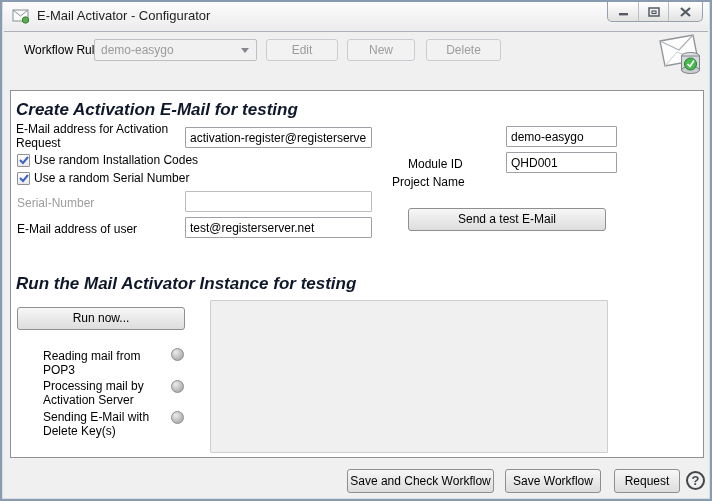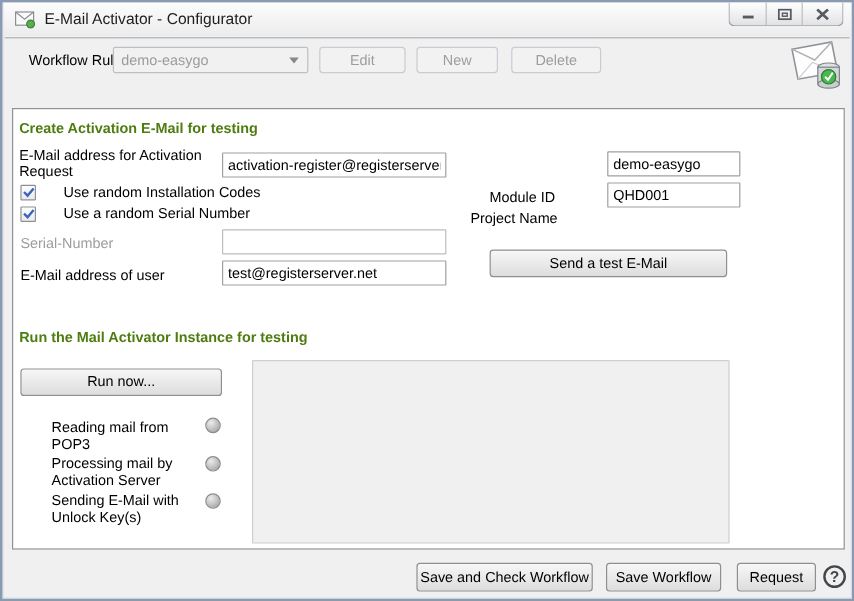--- a/index.html
+++ b/index.html
@@ -38,27 +38,27 @@
   .app-big-icon{position:absolute;left:655px;top:30px;width:47px;height:45px;}
   
   .tabs{position:absolute;left:9px;top:60px;height:29px;display:flex;align-items:flex-end;z-index:3;}
   .tab{height:22px;line-height:21px;padding:0 7px;margin-right:2px;
     border:1px solid #8f9193;border-bottom:none;border-radius:2px 2px 0 0;
     background:linear-gradient(#f5f5f5,#dedede);font-size:12px;color:#000;white-space:nowrap;cursor:default;}
   .tab.active{height:29px;line-height:26px;background:#fff;border-bottom:1px solid #fff;}
   .tabpage{position:absolute;left:8px;top:88px;width:694px;height:368px;
     background:#fff;border:1px solid #8f9193;z-index:1;}
   
-  .heading{position:absolute;font-size:12px;font-weight:bold;color:#4d7c0f;}
+  .heading{position:absolute;font-size:17px;font-weight:bold;color:#0f172a;font-style:italic;}
   .lbl{position:absolute;font-size:12px;color:#000;line-height:14px;}
   .lbl-disabled{color:#9d9d9d;}
   .tb{position:absolute;height:21px;border:1px solid #9da0a4;background:#fff;
     font-size:12px;color:#000;padding:0 4px;border-radius:1px;}
   .tb-disabled{border-color:#bbbdbf;}
-  .chk-row{position:absolute;display:flex;align-items:center;gap:23px;cursor:default;}
+  .chk-row{position:absolute;display:flex;align-items:center;gap:4px;cursor:default;}
   .chk-box{width:13px;height:13px;border:1px solid #8e9094;background:linear-gradient(#fefefe,#eaeaea);border-radius:1px;
     display:flex;align-items:center;justify-content:center;}
   .chk-label{font-size:12px;color:#000;}
   #btn-sendtest{position:absolute;left:397px;top:117px;width:198px;height:23px;line-height:21px;}
   #btn-runnow{position:absolute;left:6px;top:216px;width:168px;height:23px;line-height:21px;}
   .output-panel{position:absolute;left:199px;top:209px;width:398px;height:153px;
     background:#f0f0f0;border:1px solid #cdced0;border-radius:1px;font-size:12px;color:#333;padding:4px;}
   .status-row-label{position:absolute;font-size:12px;color:#000;line-height:14px;width:125px;}
   .led{position:absolute;width:13px;height:13px;border-radius:50%;border:1px solid #8b8b8b;
     background:radial-gradient(circle at 35% 30%,#ececec,#b6b6b6 65%,#a0a0a0);}
@@ -168,21 +168,21 @@
     <div class="btn" id="btn-runnow">Run now...</div>
 
     <div class="output-panel"></div>
 
     <div class="status-row-label" style="left:32px;top:258px;">Reading mail from POP3</div>
     <span class="led" style="left:160px;top:257px;"></span>
 
     <div class="status-row-label" style="left:32px;top:288px;">Processing mail by Activation Server</div>
     <span class="led" style="left:160px;top:289px;"></span>
 
-    <div class="status-row-label" style="left:32px;top:319px;">Sending E-Mail with Unlock Key(s)</div>
+    <div class="status-row-label" style="left:32px;top:319px;">Sending E-Mail with Delete Key(s)</div>
     <span class="led" style="left:160px;top:320px;"></span>
   </div>
 
   <div class="footer-area"></div>
   <div class="btn" id="btn-savecheck">Save and Check Workflow</div>
   <div class="btn" id="btn-save">Save Workflow</div>
   <div class="btn" id="btn-cancel">Request</div>
   <div class="help-circle">?</div>
 
 </div>

